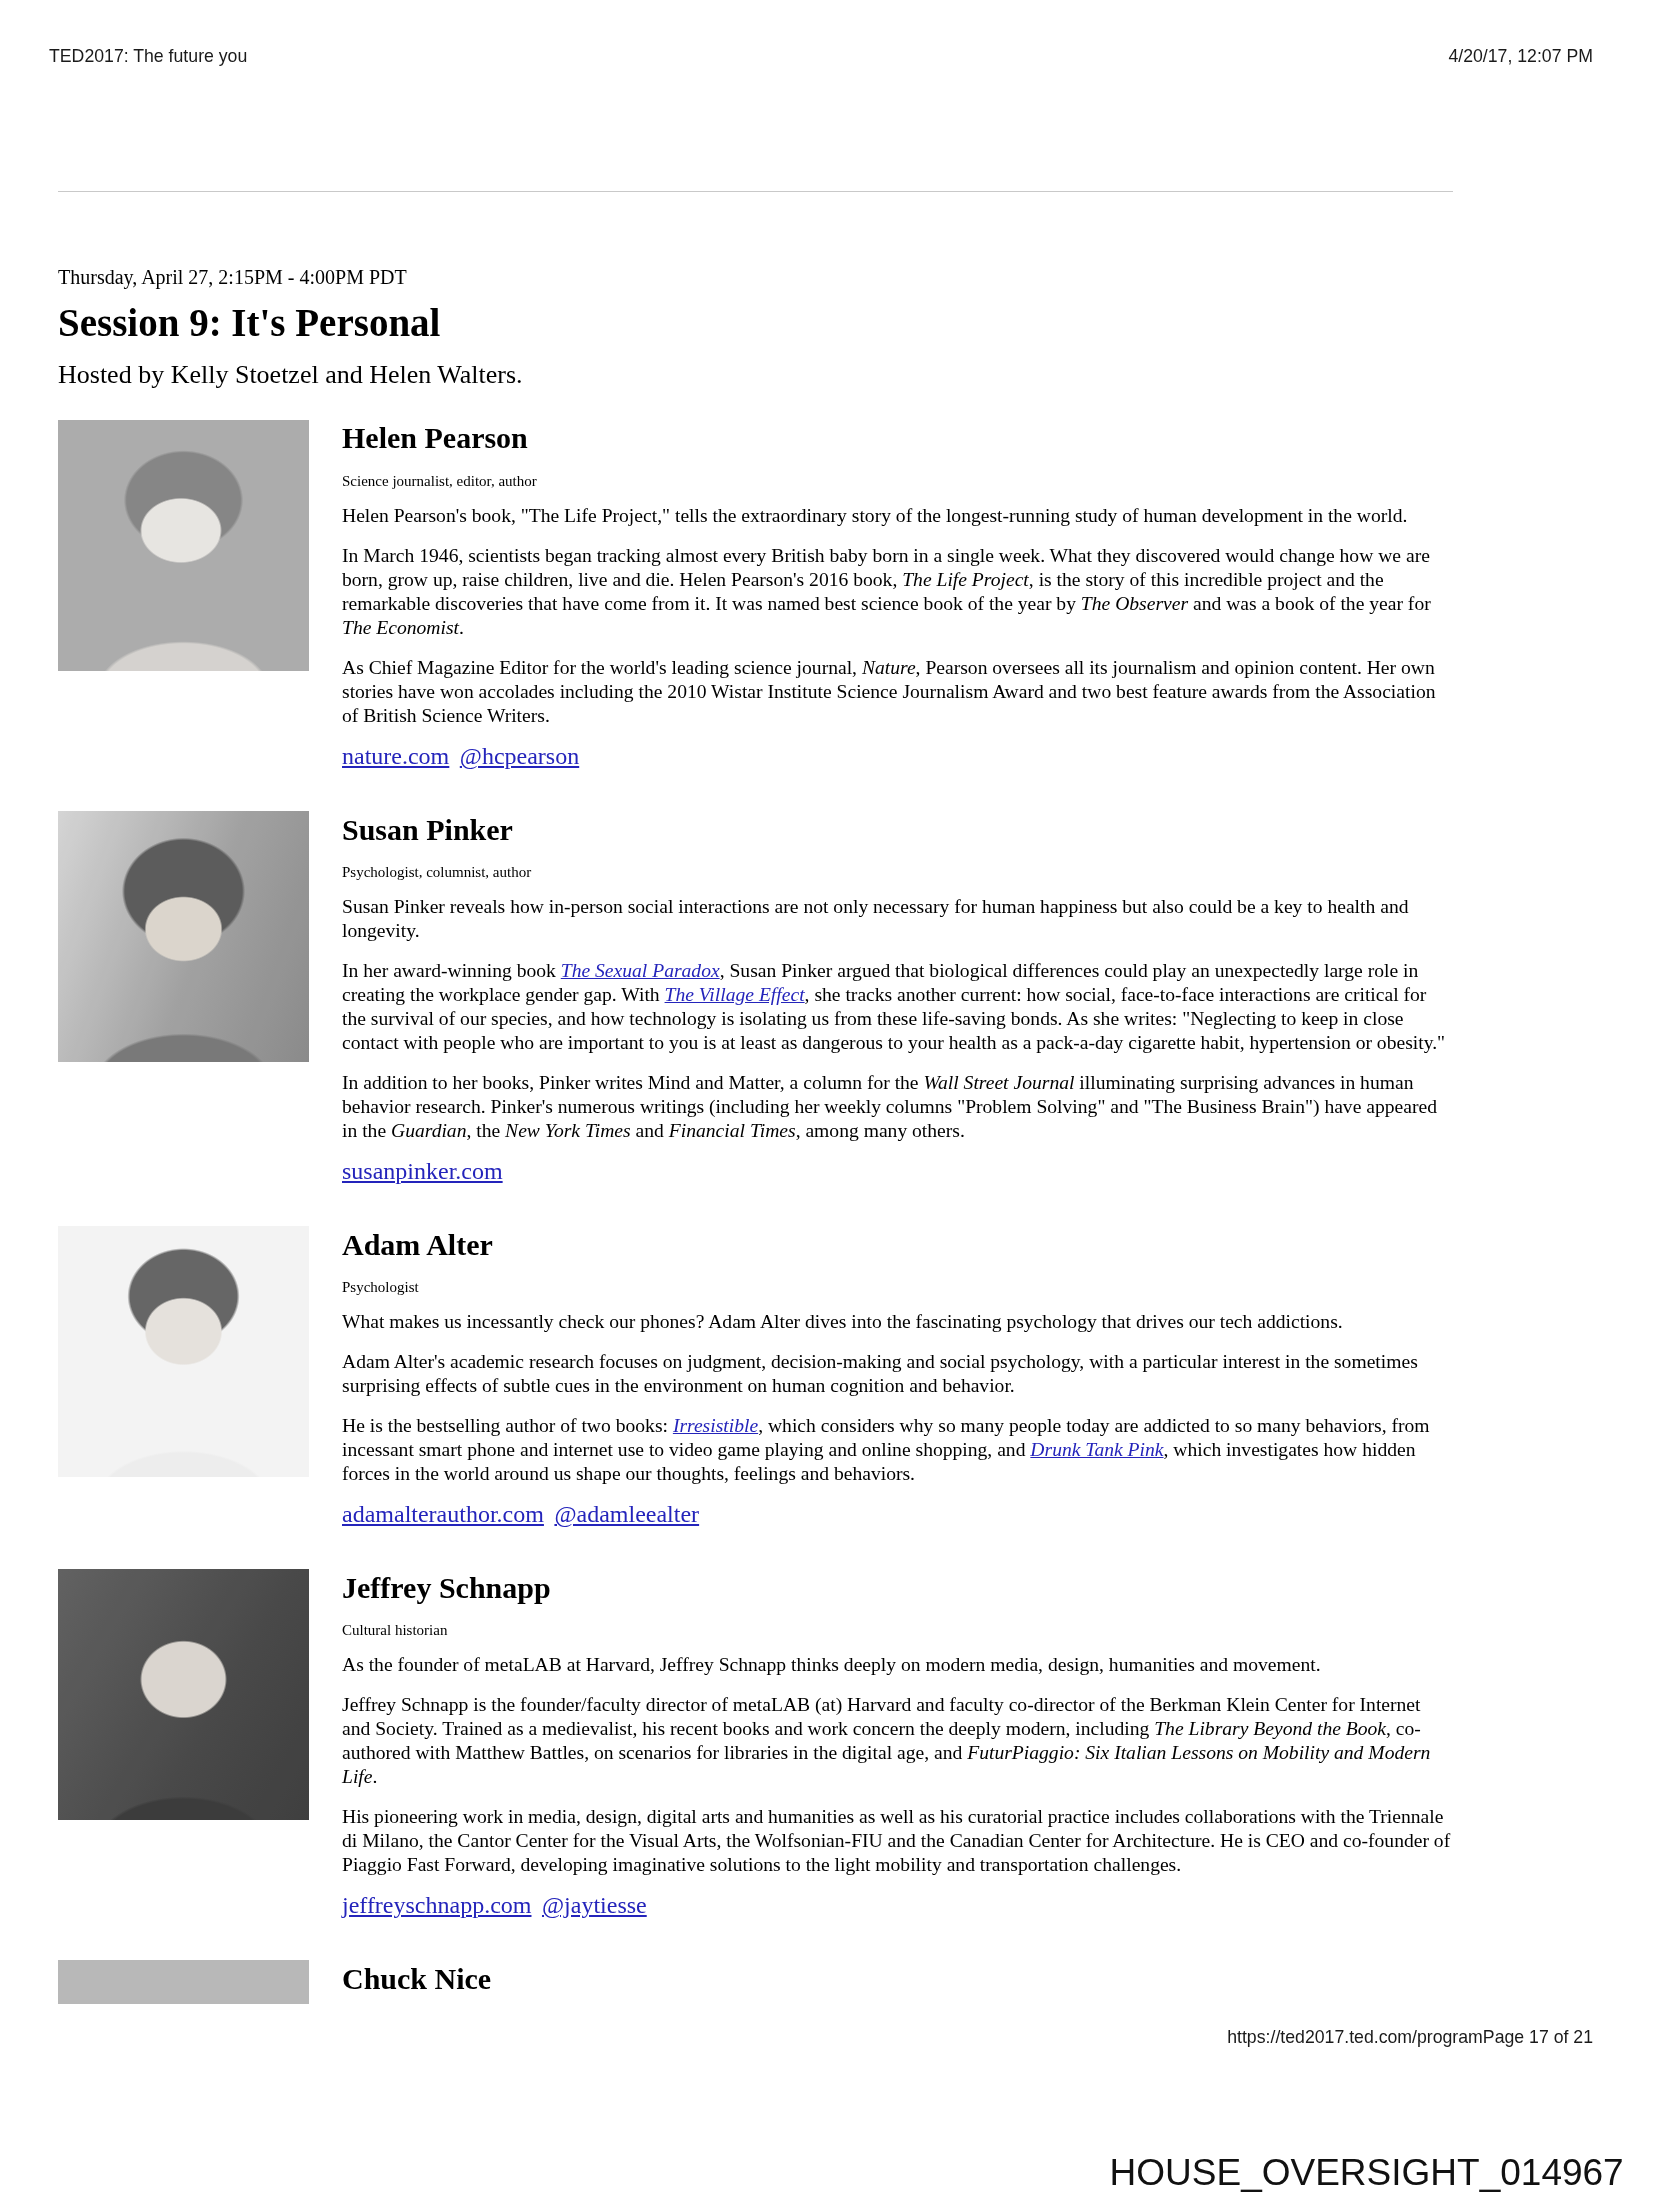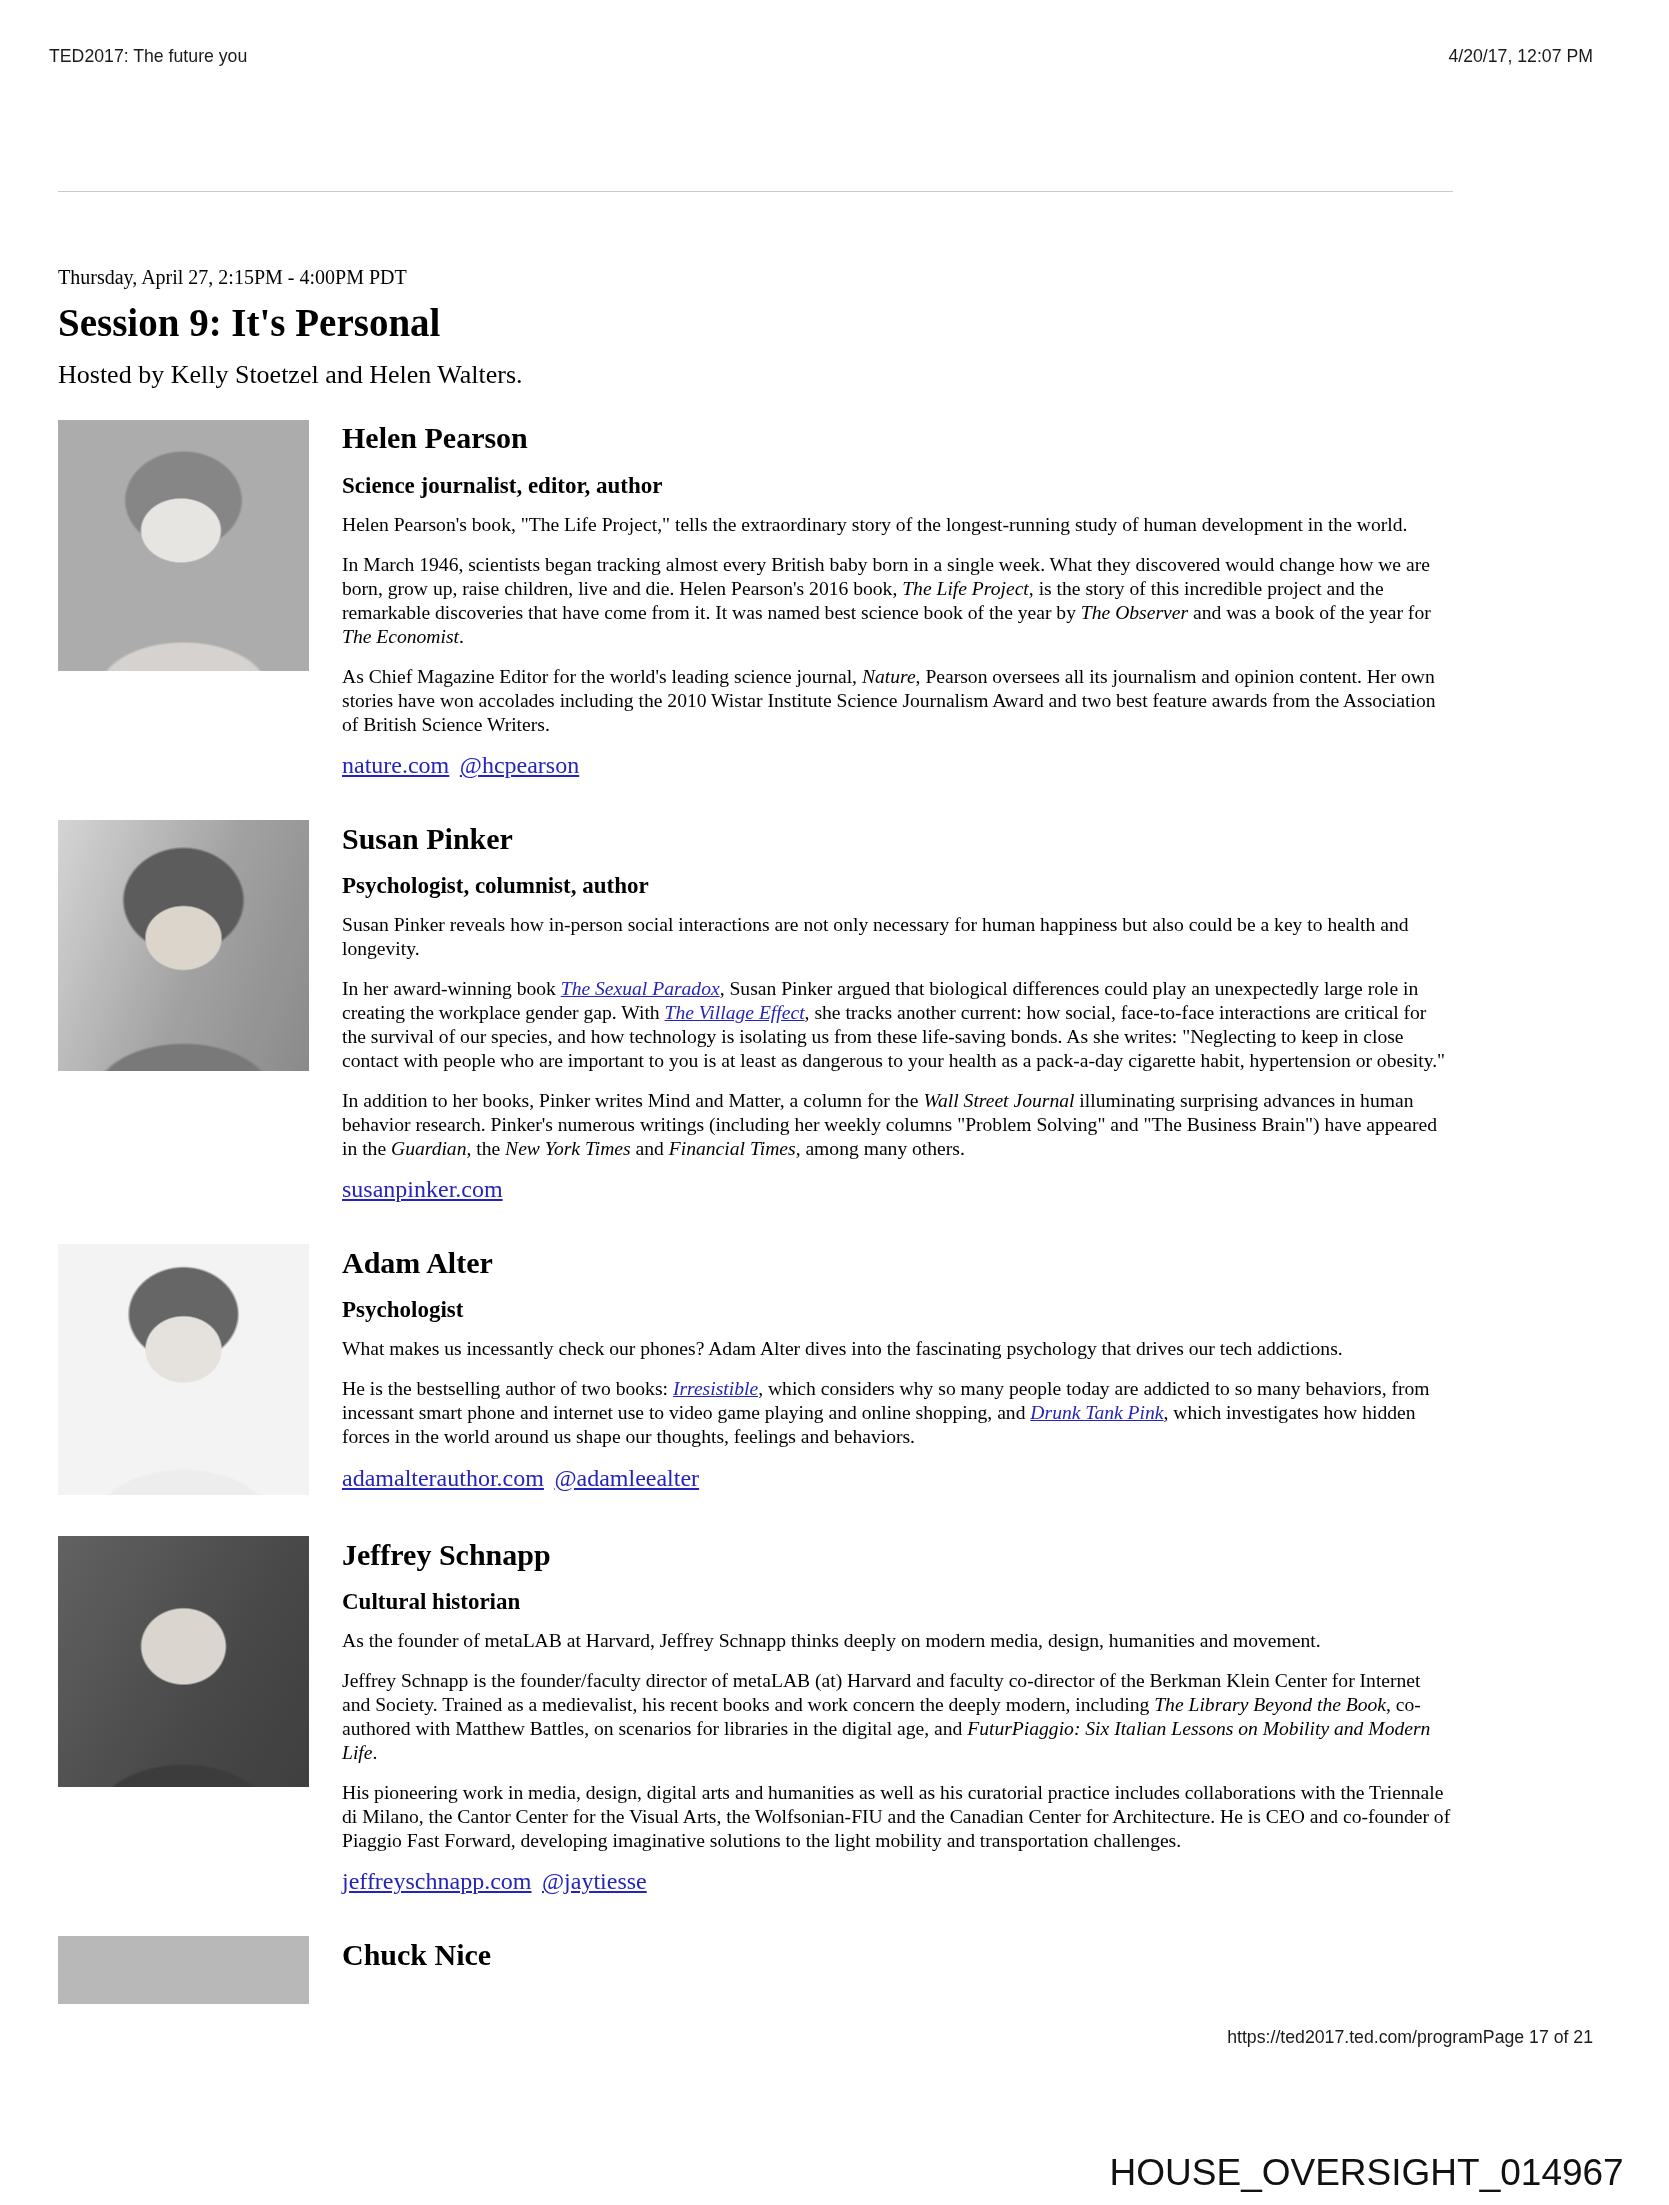--- a/index.html
+++ b/index.html
@@ -19,21 +19,21 @@
              white-space:nowrap;}
   
   .content{position:absolute;left:58px;top:266px;width:1395px;height:1738px;overflow:hidden;}
   .schedule{font-size:20px;margin:0;}
   .session-title{font-size:39px;font-weight:bold;margin:10.5px 0 0 0;}
   .hosted{font-size:26px;margin:15.7px 0 0 0;}
   .speakers{margin-top:30px;}
   .speaker{display:flex;gap:33px;margin-bottom:41px;}
   .bio{flex:1;min-width:0;}
   .sp-name{font-size:30px;font-weight:bold;line-height:1.1;margin:1.3px 0 18.3px 0;}
-  .sp-title{font-size:23px;font-weight:bold;margin:0 0 14.4px 0;}
+  .sp-title{font-size:15px;font-weight:normal;margin:0 0 14.4px 0;}
   .para{font-size:19.6px;line-height:24px;margin:0 0 15.7px 0;}
   .speaker-links{font-size:24px;margin-top:5.2px;}
   a{color:var(--link,#2424bb);text-decoration:underline;cursor:pointer;}
   a.link-i{font-style:italic;}
   .i{font-style:italic;}
   .speaker-links a + a{margin-left:10.5px;}
   
   .photo{width:251px;height:251px;flex:none;opacity:.92;}
   .ph-helen{background:
     radial-gradient(ellipse 65px 52px at 49% 44%, #e6e3df 0 60%, transparent 63%),
@@ -101,20 +101,21 @@
           <div class="speaker-links"><a class="link">susanpinker.com</a></div>
         </div>
       </section>
 
       <section class="speaker">
         <div class="photo ph-adam"></div>
         <div class="bio">
           <h2 class="sp-name">Adam Alter</h2>
           <h3 class="sp-title">Psychologist</h3>
           <p class="para"><span>What makes us incessantly check our phones? Adam Alter dives into the fascinating psychology that drives our tech addictions.</span></p>
+          <p class="para"><span>Adam Alter's academic research focuses on judgment, decision-making and social psychology, with a particular interest in the sometimes surprising effects of subtle cues in the environment on human cognition and behavior.</span></p>
           <p class="para"><span>He is the bestselling author of two books: </span><a class="link-i">Irresistible</a><span>, which considers why so many people today are addicted to so many behaviors, from incessant smart phone and internet use to video game playing and online shopping, and </span><a class="link-i">Drunk Tank Pink</a><span>, which investigates how hidden forces in the world around us shape our thoughts, feelings and behaviors.</span></p>
           <div class="speaker-links"><a class="link">adamalterauthor.com</a><a class="link">@adamleealter</a></div>
         </div>
       </section>
 
       <section class="speaker">
         <div class="photo ph-jeffrey"></div>
         <div class="bio">
           <h2 class="sp-name">Jeffrey Schnapp</h2>
           <h3 class="sp-title">Cultural historian</h3>

